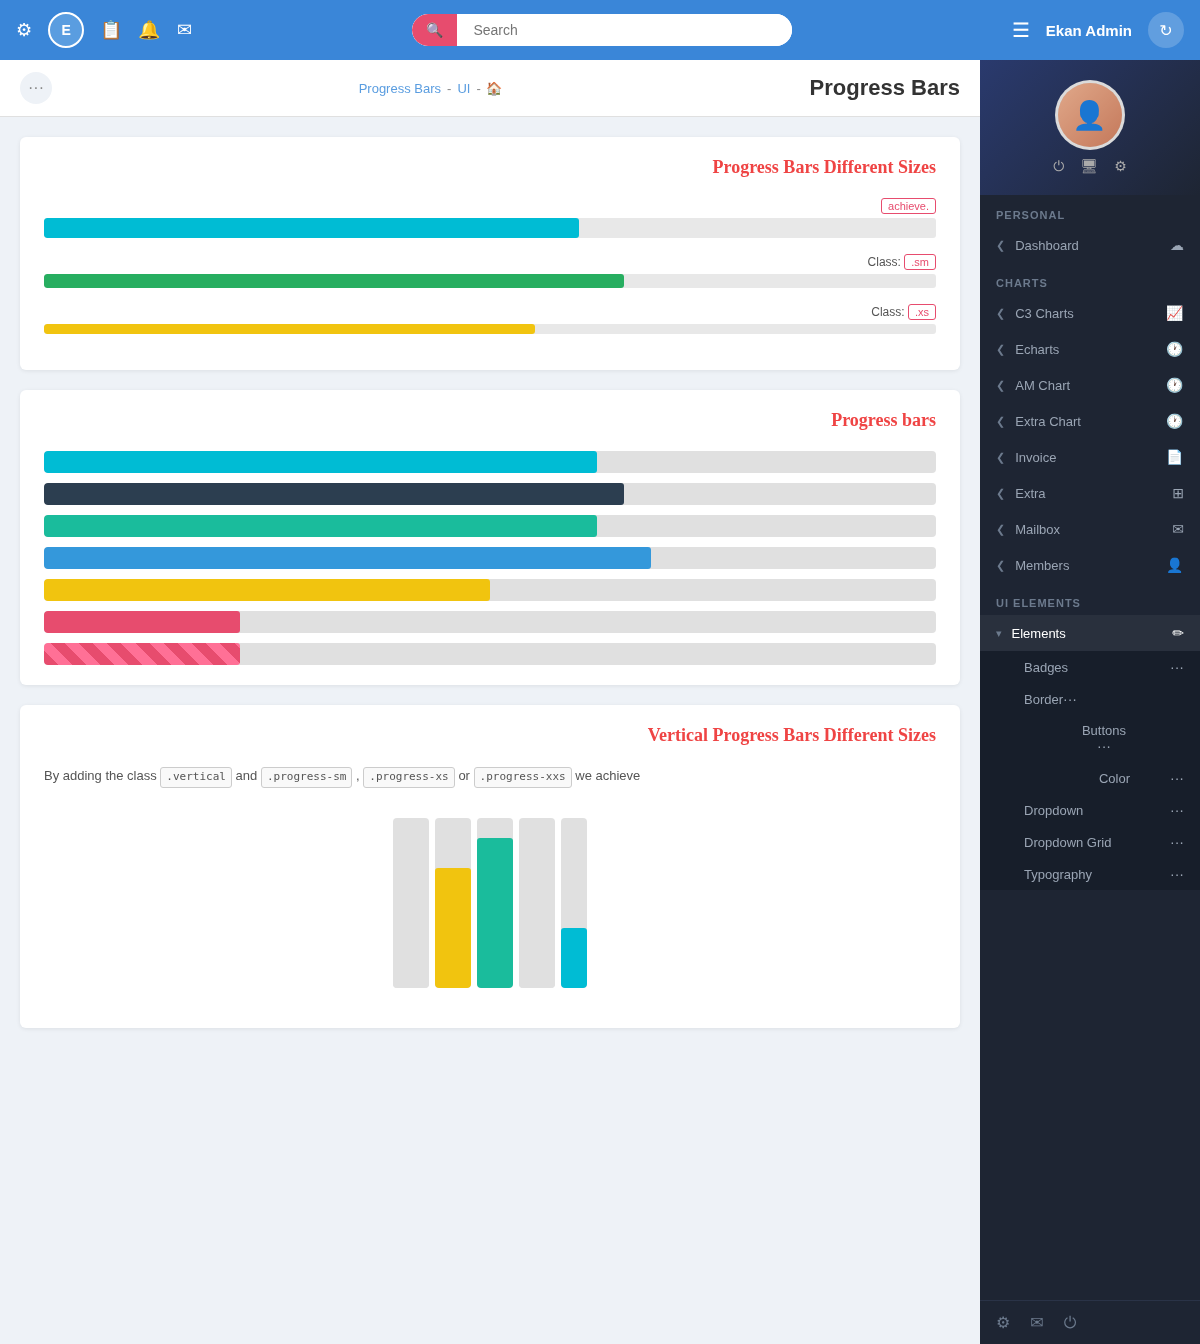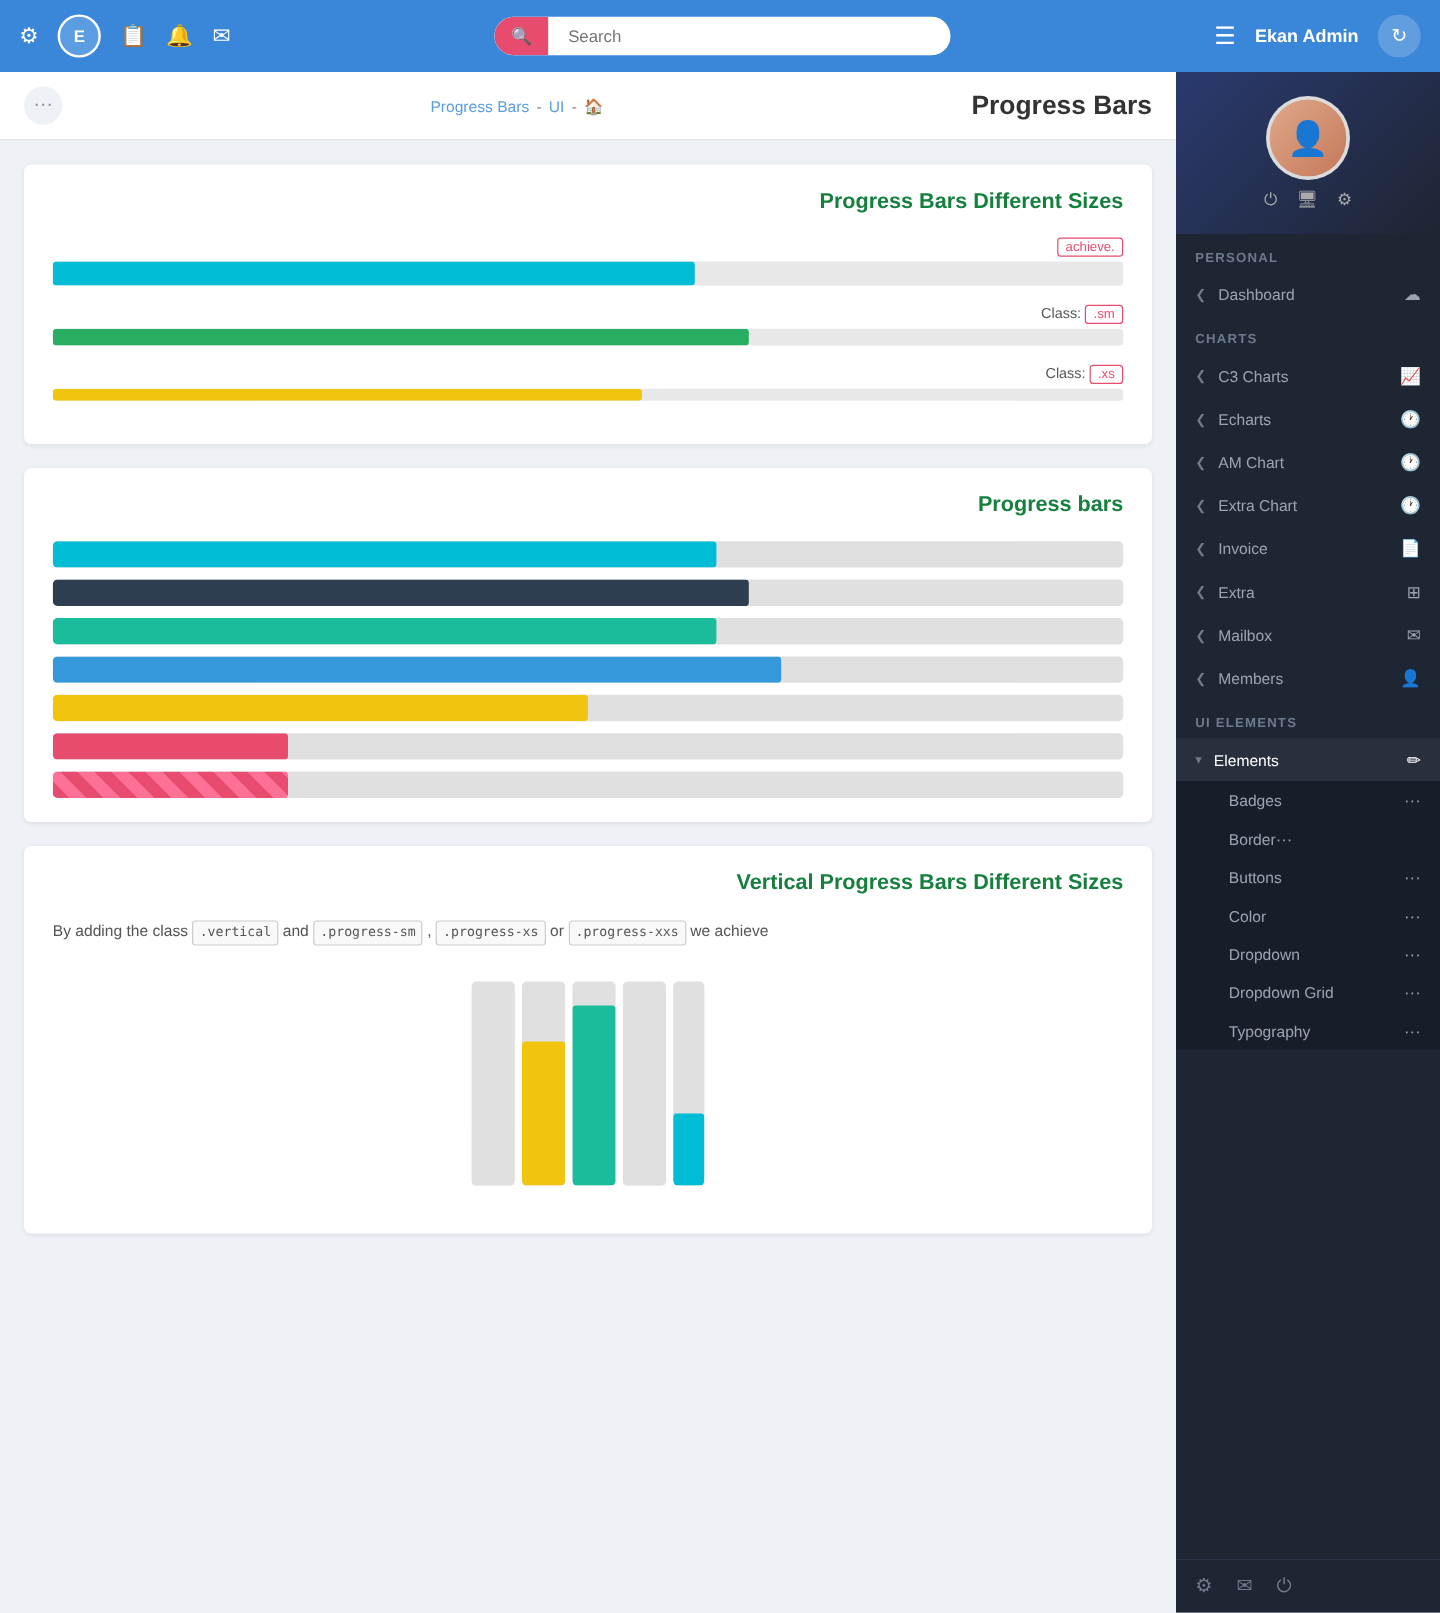--- a/index.html
+++ b/index.html
@@ -75,22 +75,22 @@
     
     .content-area { padding: 20px; display: flex; flex-direction: column; gap: 20px; }
 
     
     .card {
       background: white; border-radius: 6px;
       box-shadow: 0 1px 4px rgba(0,0,0,0.08);
       padding: 20px 24px;
     }
     .card-title {
-      font-size: 18px; font-weight: 600; color: #15803d;
-      text-align: right; margin-bottom: 20px;
+      font-size: 18px; font-weight: 600; color: #ef4444;
+      text-align: right; margin-bottom: 20px; font-family: Liberation Serif, serif;
     }
 
     
     .progress-section { margin-bottom: 16px; }
     .progress-label {
       text-align: right; margin-bottom: 4px; font-size: 12px; color: #555;
     }
     .progress-badge {
       display: inline-block; border: 1px solid #e74c6e; color: #e74c6e;
       padding: 1px 6px; font-size: 11px; border-radius: 3px; background: white;
@@ -473,25 +473,25 @@
     </div>
     <div class="sidebar-submenu">
       <div class="sidebar-submenu-item" style="display: flex; justify-content: space-between; align-items: center;">
         <span>Badges</span>
         <span class="sidebar-icon">···</span>
       </div>
       <div class="sidebar-submenu-item" style="display: flex; justify-content: flex-start; align-items: center;">
         <span>Border</span>
         <span class="sidebar-icon">···</span>
       </div>
-      <div class="sidebar-submenu-item" style="display: flex; justify-content: space-between; align-items: center;">
+      <div class="sidebar-submenu-item" style="display: flex; justify-content: space-between; align-items: center; flex-direction: column;">
         <span>Buttons</span>
         <span class="sidebar-icon">···</span>
       </div>
-      <div class="sidebar-submenu-item" style="display: flex; justify-content: space-between; align-items: center;">
+      <div class="sidebar-submenu-item" style="display: flex; justify-content: flex-end; align-items: center; gap: 40px;">
         <span>Color</span>
         <span class="sidebar-icon">···</span>
       </div>
       <div class="sidebar-submenu-item" style="display: flex; justify-content: space-between; align-items: center;">
         <span>Dropdown</span>
         <span class="sidebar-icon">···</span>
       </div>
       <div class="sidebar-submenu-item" style="display: flex; justify-content: space-between; align-items: center;">
         <span>Dropdown Grid</span>
         <span class="sidebar-icon">···</span>

